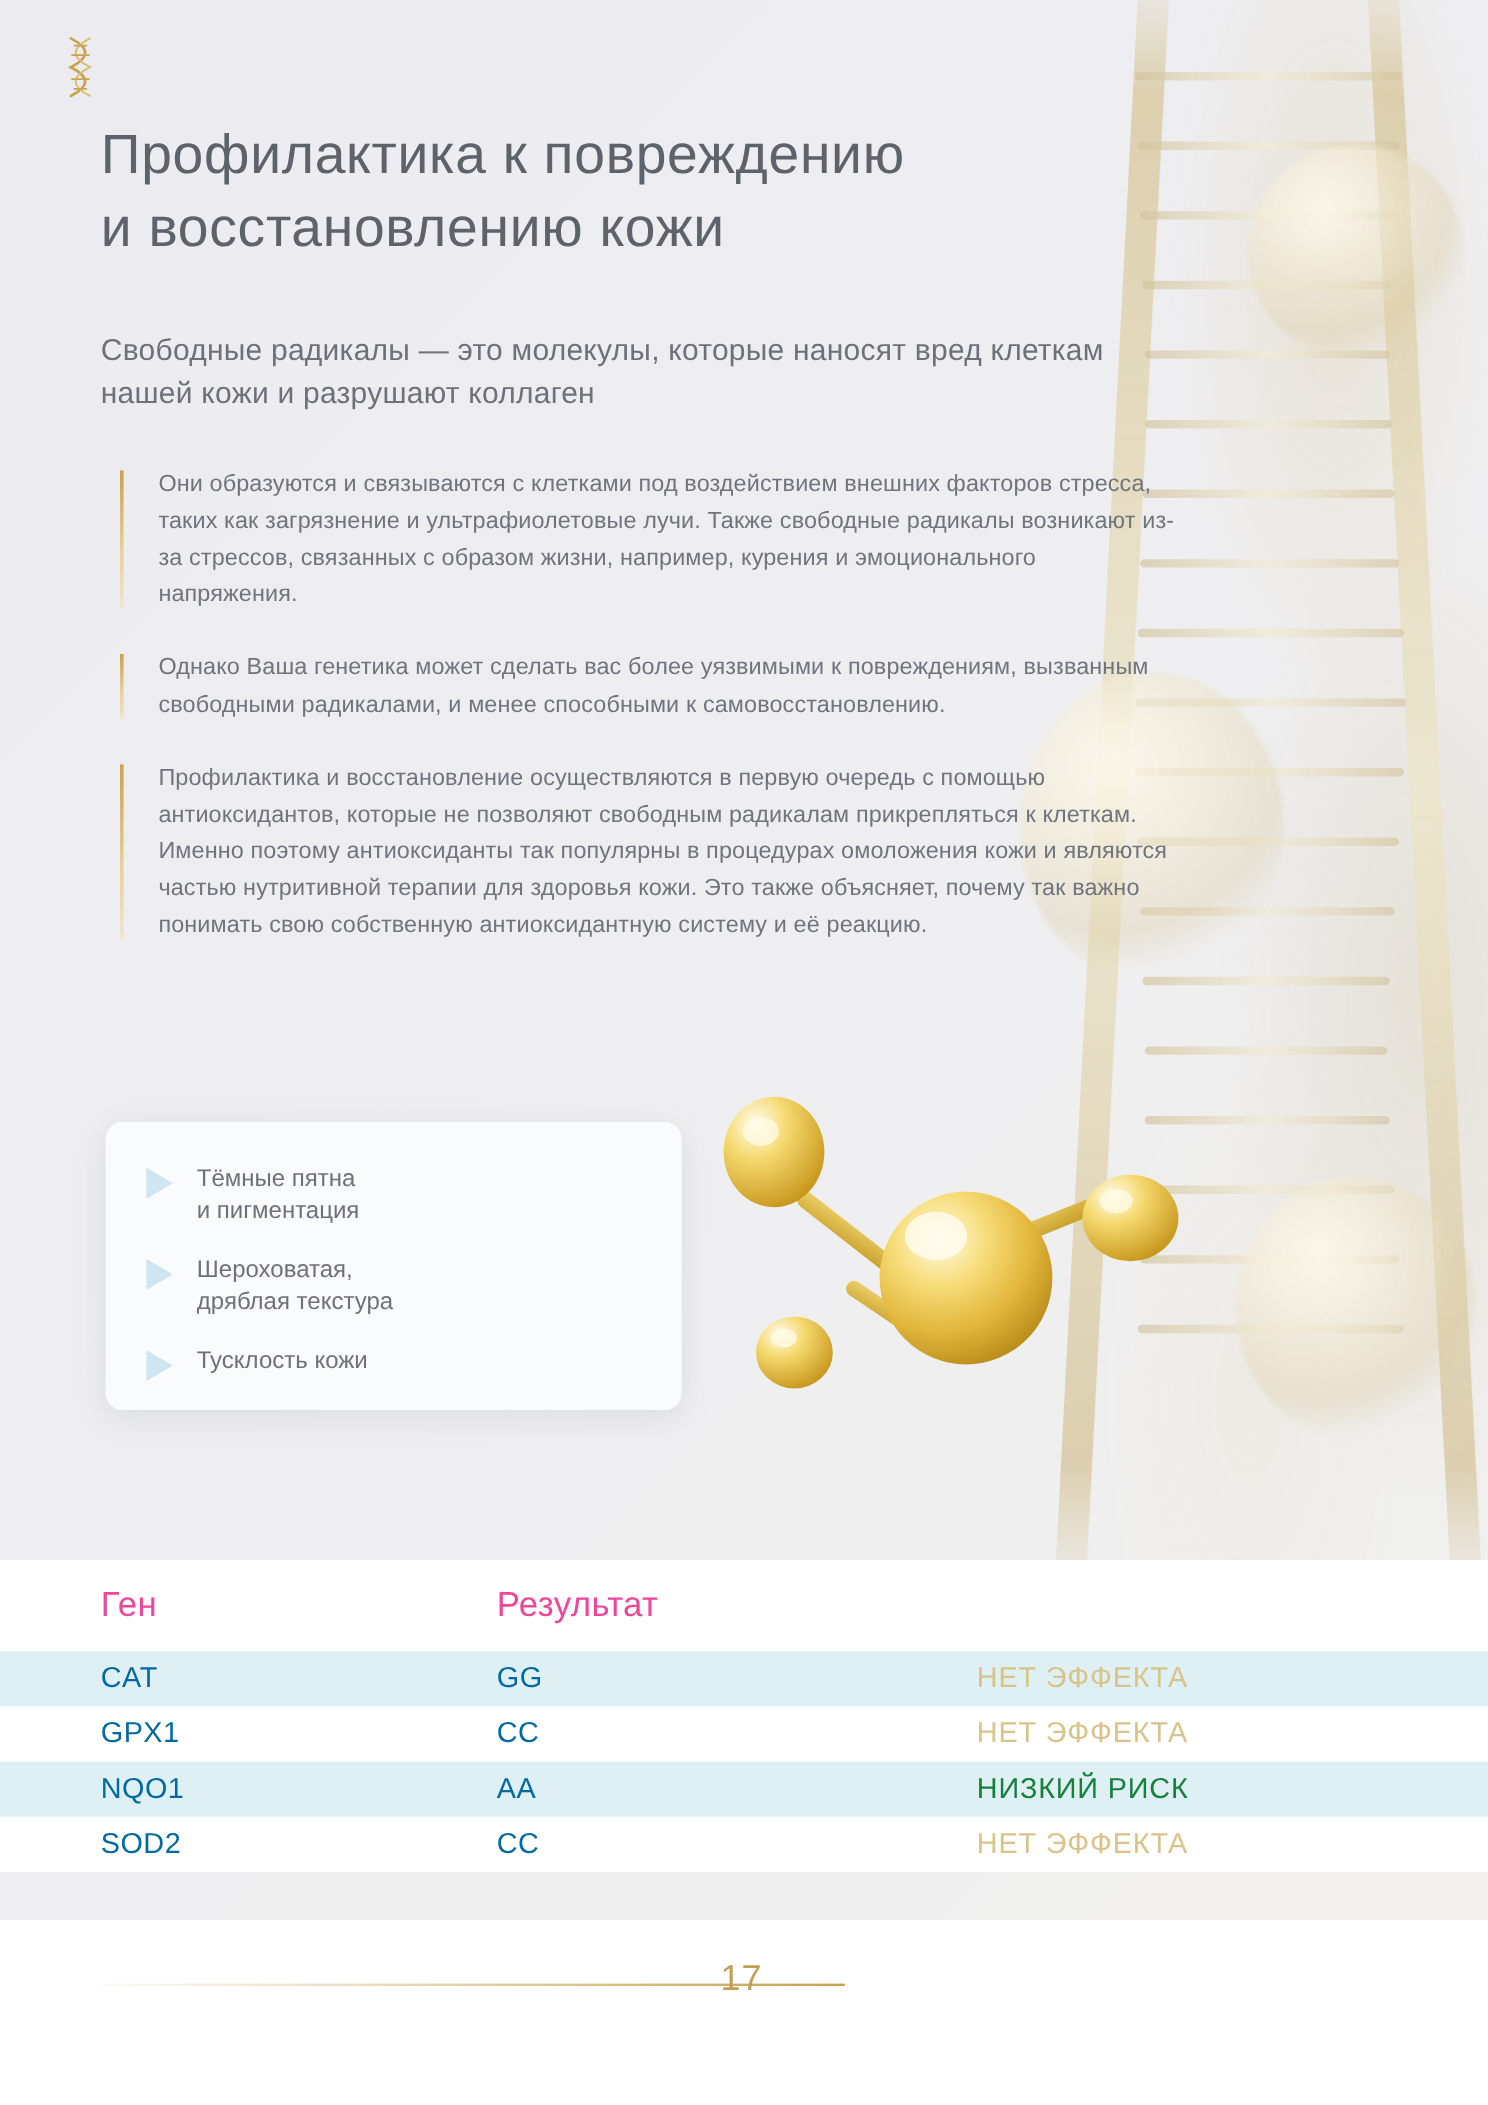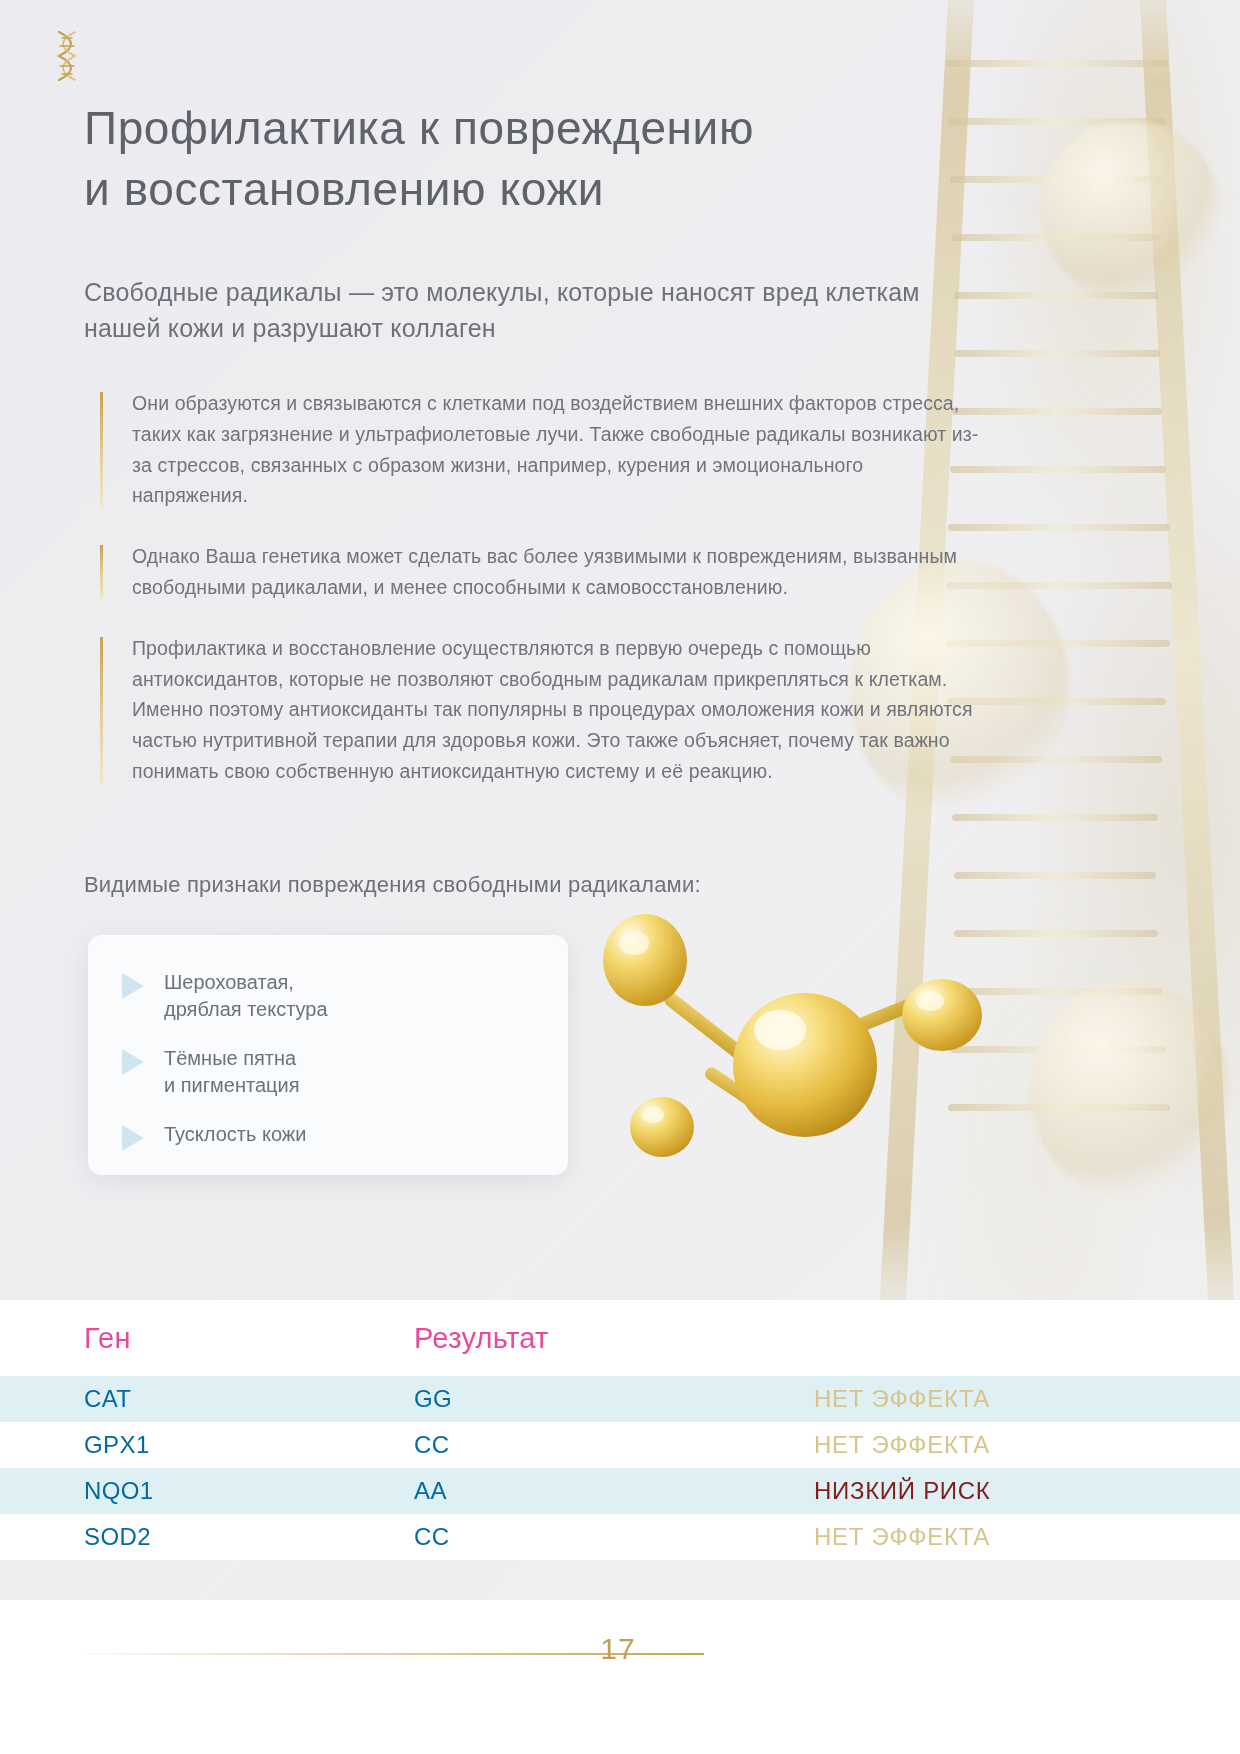--- a/index.html
+++ b/index.html
@@ -292,32 +292,31 @@
     <div class="block">
       <div class="bar"></div>
       <p>Однако Ваша генетика может сделать вас более уязвимыми к повреждениям, вызванным свободными радикалами, и менее способными к самовосстановлению.</p>
     </div>
     <div class="block">
       <div class="bar"></div>
       <p>Профилактика и восстановление осуществляются в первую очередь с помощью антиоксидантов, которые не позволяют свободным радикалам прикрепляться к клеткам. Именно поэтому антиоксиданты так популярны в процедурах омоложения кожи и являются частью нутритивной терапии для здоровья кожи. Это также объясняет, почему так важно понимать свою собственную антиоксидантную систему и её реакцию.</p>
     </div>
   </div>
 
-  <div class="signs-caption">Видимые признаки повреждения свободными радикалами:</div>
 
   <div class="card">
+    <div class="sign-row">
+      <div class="tri"></div>
+      <div class="sign-text">Тёмные пятна
+и пигментация</div>
+    </div>
     <div class="sign-row">
       <div class="tri"></div>
       <div class="sign-text">Шероховатая,
 дряблая текстура</div>
-    </div>
-    <div class="sign-row">
-      <div class="tri"></div>
-      <div class="sign-text">Тёмные пятна
-и пигментация</div>
     </div>
     <div class="sign-row">
       <div class="tri"></div>
       <div class="sign-text">Тусклость кожи</div>
     </div>
   </div>
 
   <div class="molecule">
     <svg viewBox="0 0 430 280" width="430" height="280">
       <defs>
@@ -366,21 +365,21 @@
       <div class="c3" style="color: rgb(216, 196, 138);">НЕТ ЭФФЕКТА</div>
     </div>
     <div class="trow">
       <div class="c1">GPX1</div>
       <div class="c2">CC</div>
       <div class="c3" style="color: rgb(216, 196, 138);">НЕТ ЭФФЕКТА</div>
     </div>
     <div class="trow alt">
       <div class="c1">NQO1</div>
       <div class="c2">AA</div>
-      <div class="c3" style="color: #7f1d1d;">НИЗКИЙ РИСК</div>
+      <div class="c3" style="color: #15803d;">НИЗКИЙ РИСК</div>
     </div>
     <div class="trow">
       <div class="c1">SOD2</div>
       <div class="c2">CC</div>
       <div class="c3" style="color: rgb(216, 196, 138);">НЕТ ЭФФЕКТА</div>
     </div>
   </div>
 
   <div class="footer-band"></div>
   <div class="footer-rule"></div>

